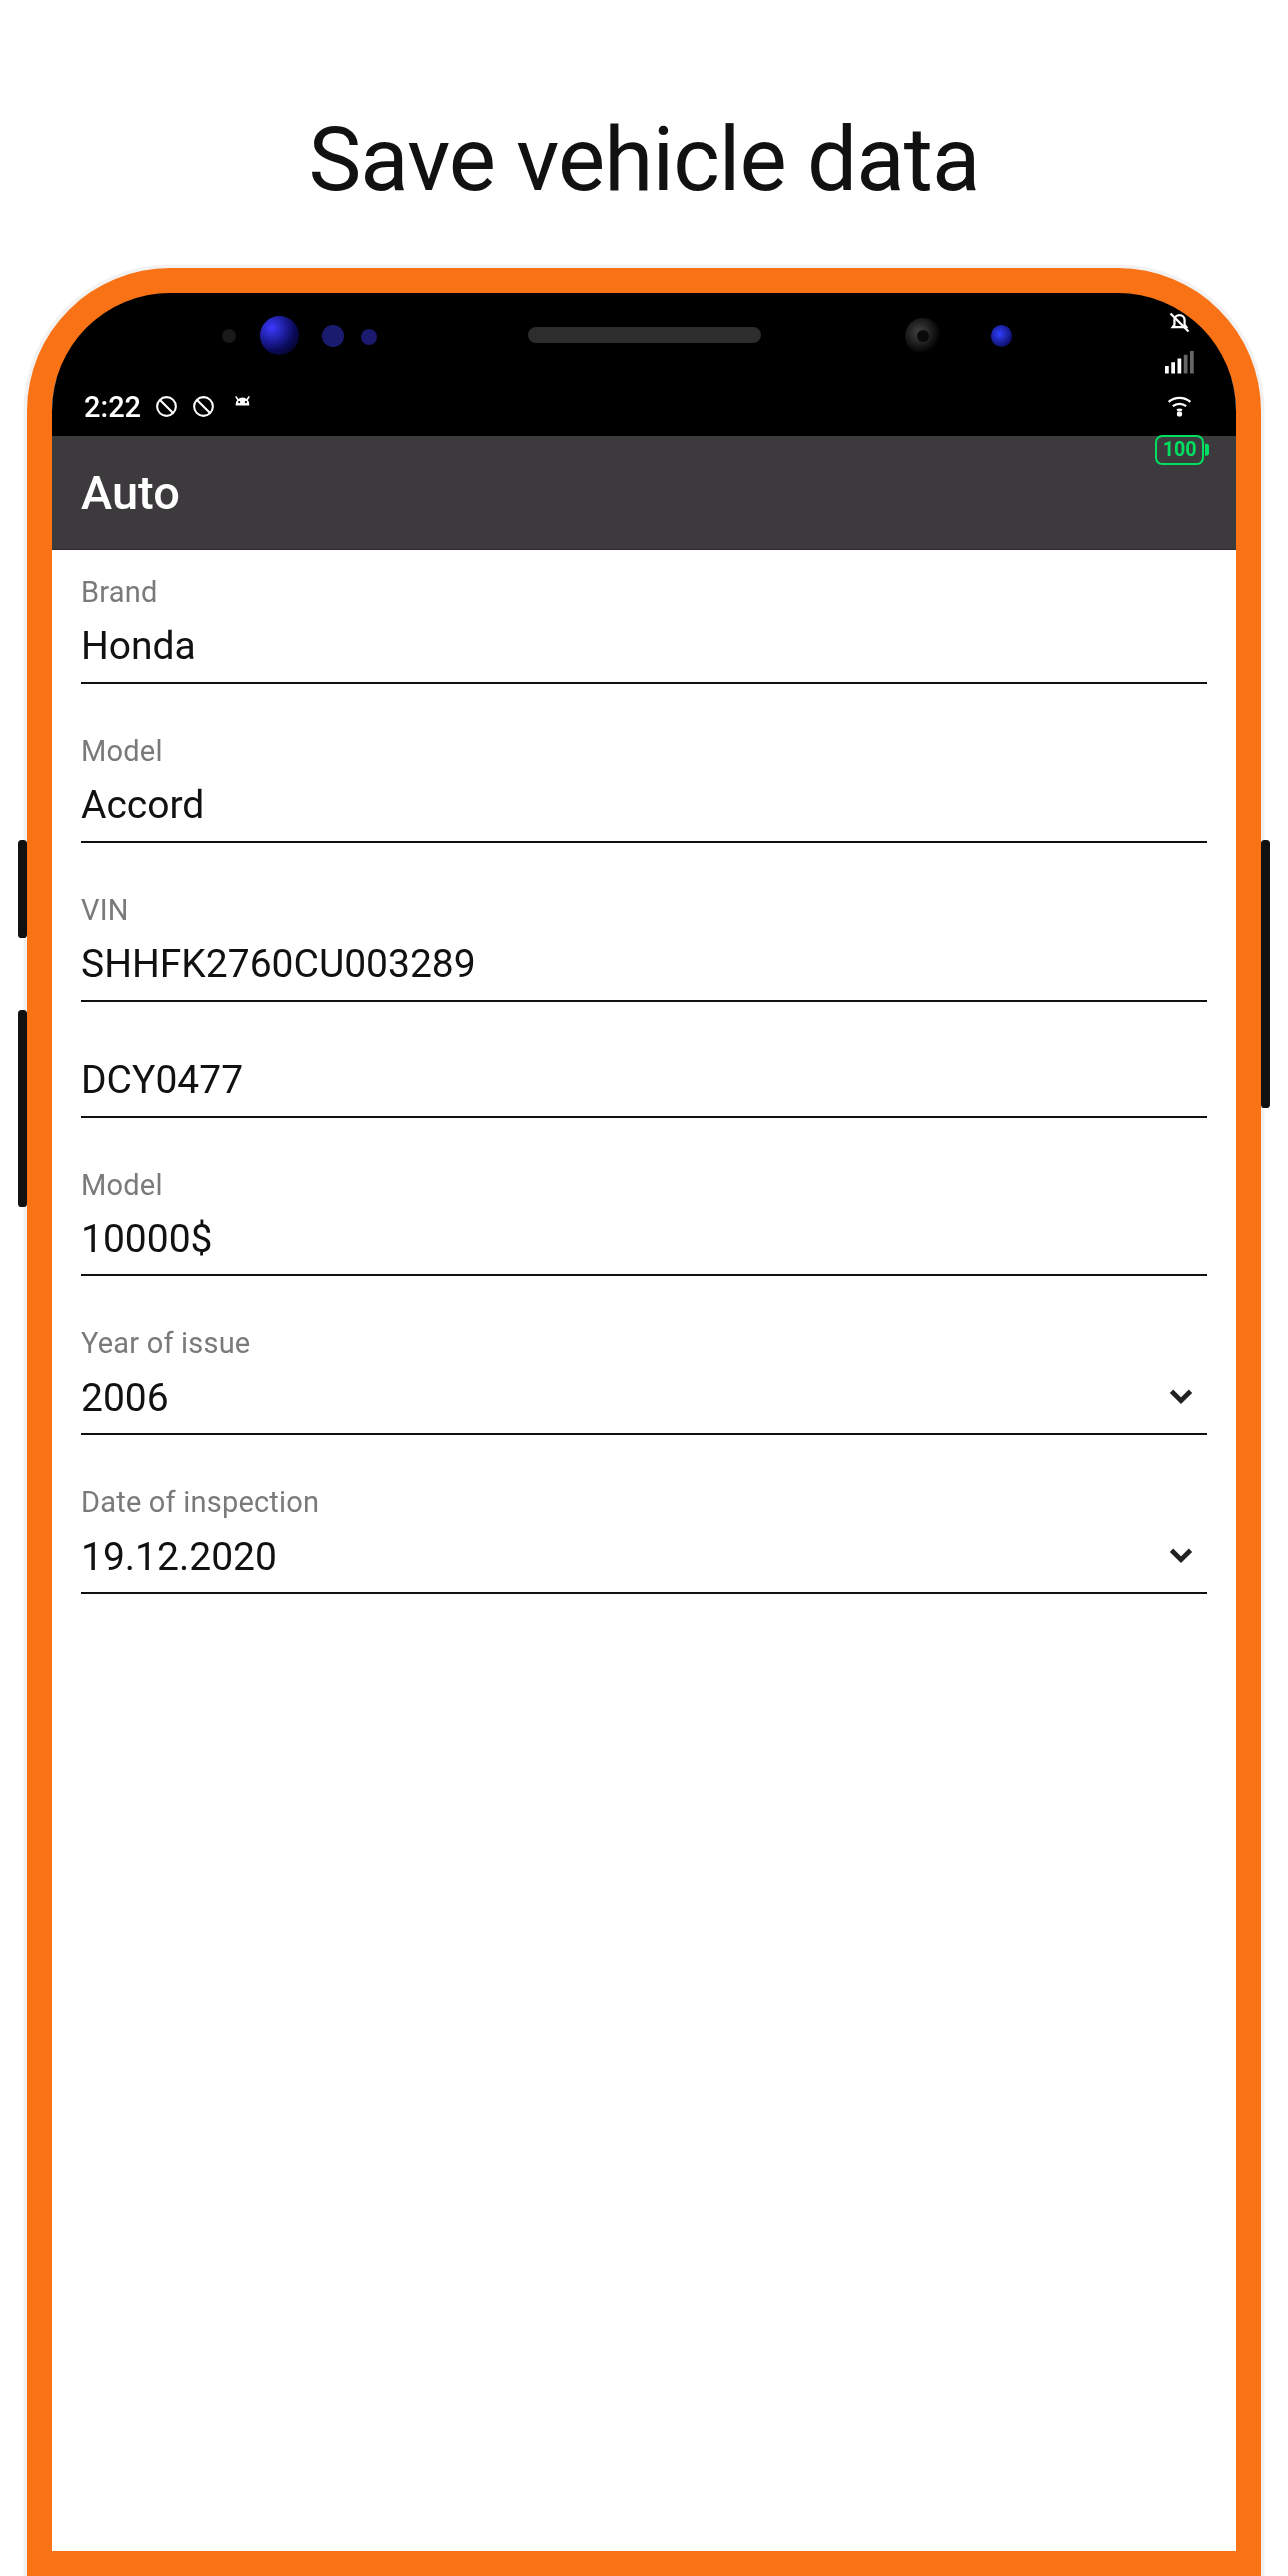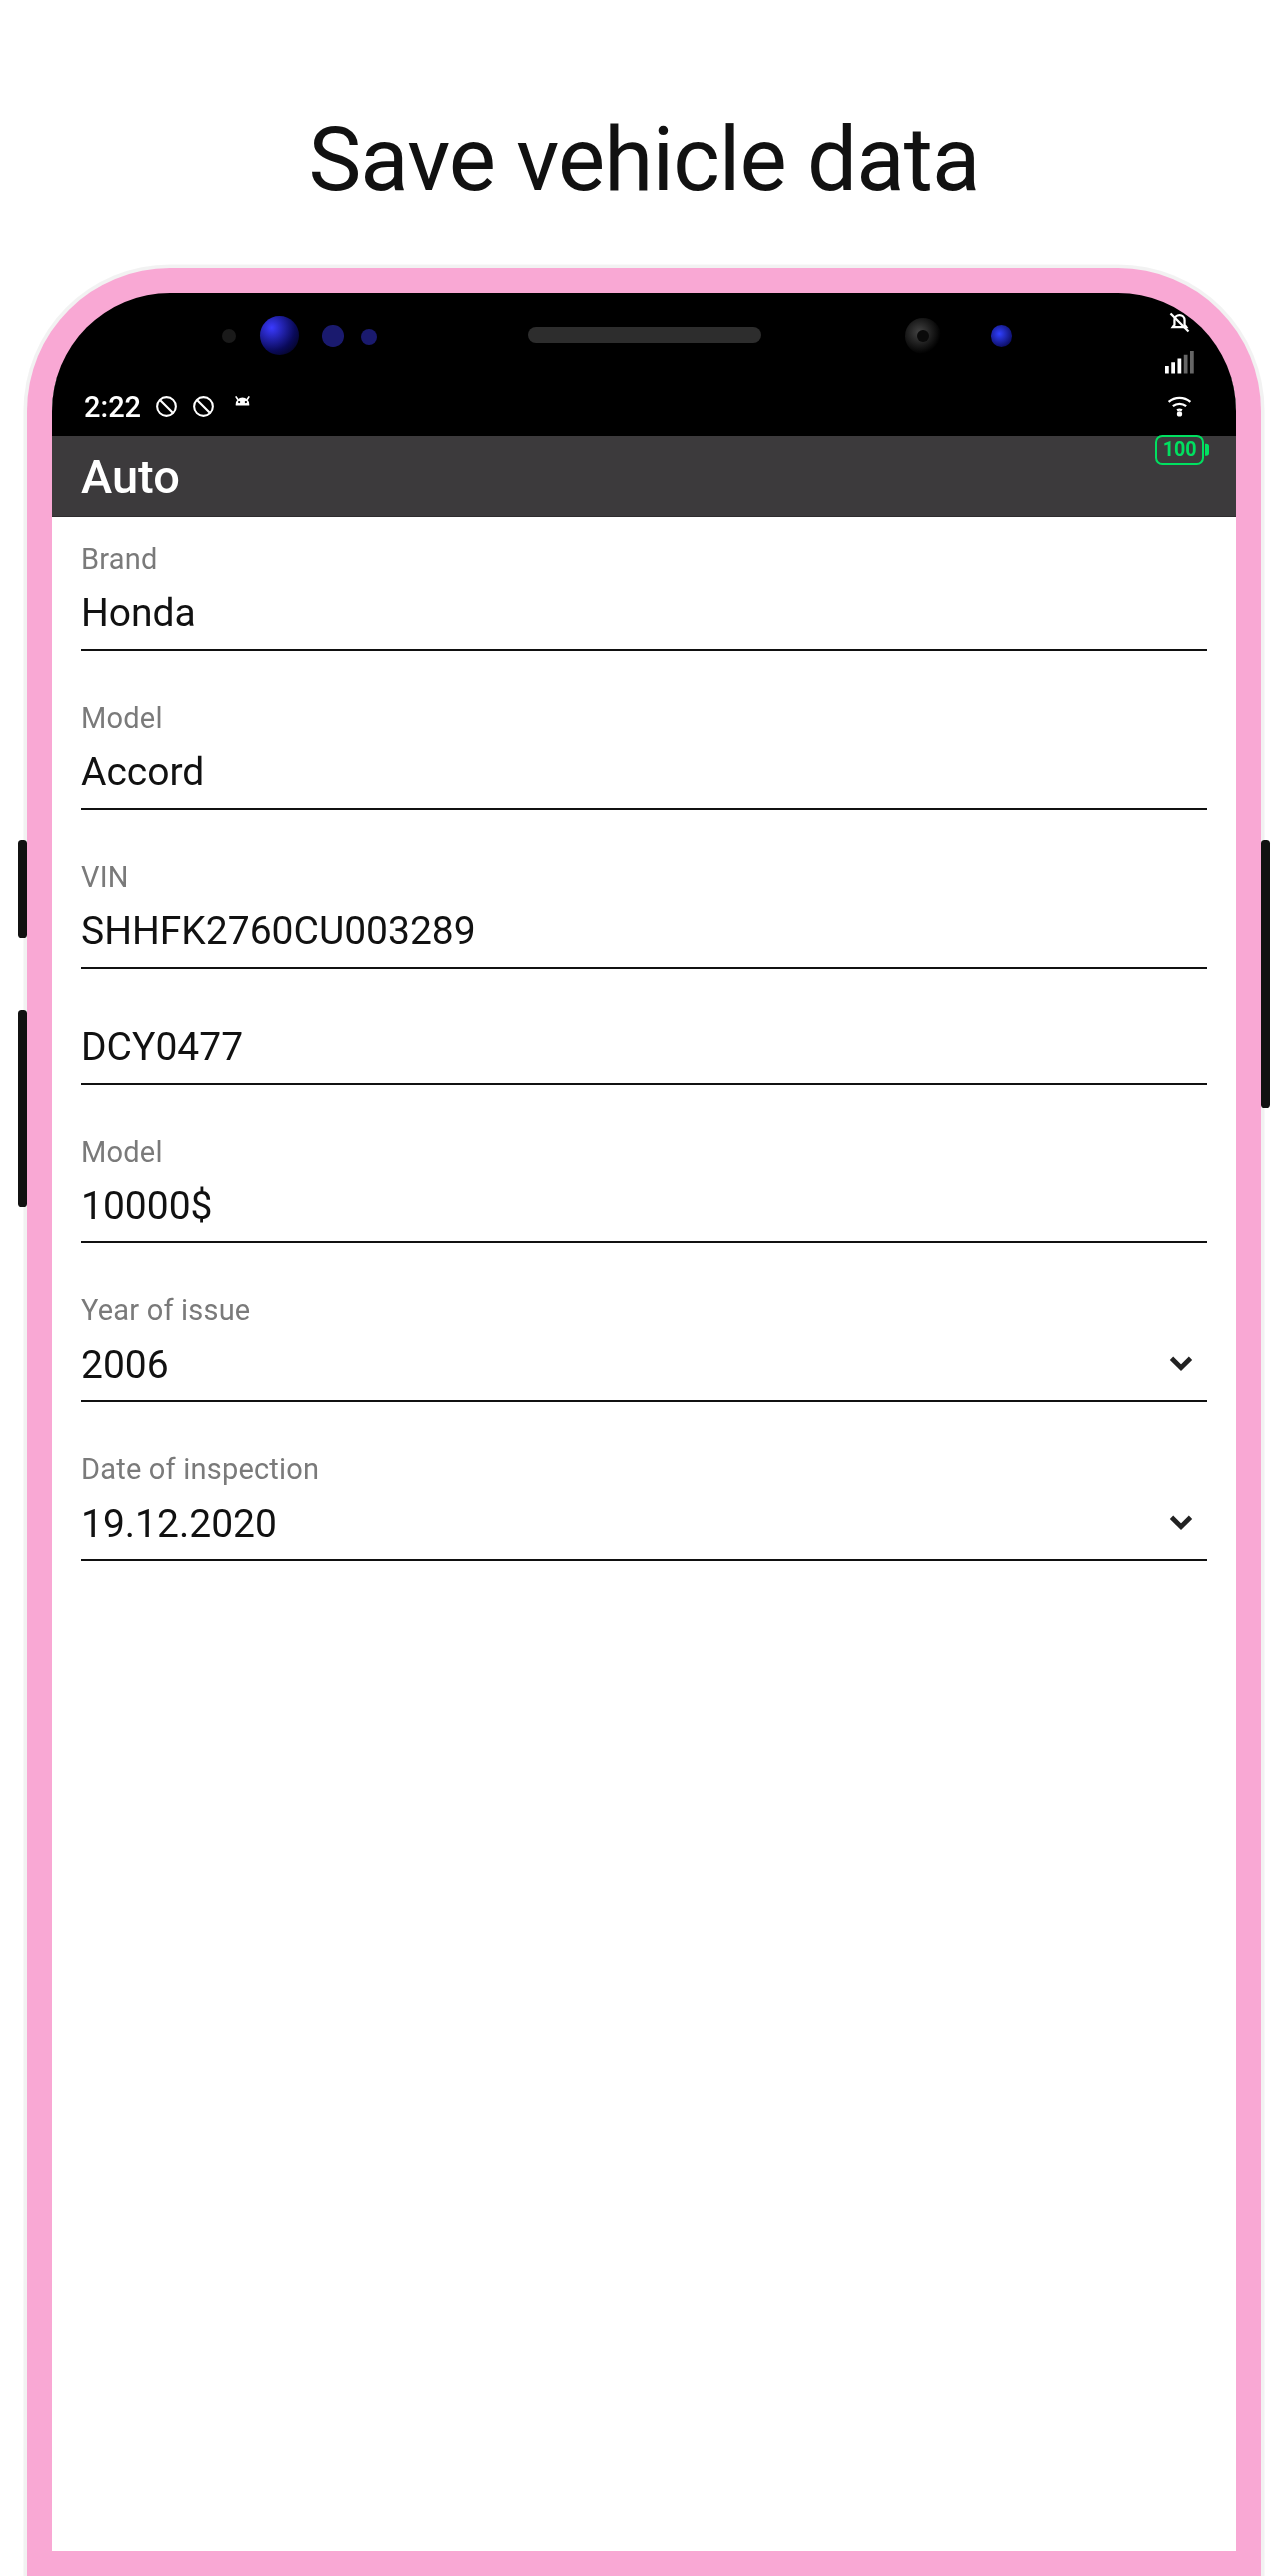--- a/index.html
+++ b/index.html
@@ -26,21 +26,21 @@
   }
 
   
   .phone {
     position: absolute;
     top: 268px;
     left: 50%;
     transform: translateX(-50%);
     width: 1234px;
     height: 2308px;          
-    background: #f9a8d4;
+    background: #f97316;
     border-radius: 143px 143px 0 0;
     box-shadow: 0 0 0 3.6px rgba(0,0,0,0.05);
     padding: 25px;
   }
 
   
   .side-btn {
     position: absolute;
     background: #111;
     border-radius: 3.6px;
@@ -134,21 +134,21 @@
     position: relative;
   }
   .battery::after{
     content:'';
     position:absolute; right:-7.2px; top:50%; transform:translateY(-50%);
     width:4.5px; height:12.5px; background:#00e060; border-radius:0 2.7px 2.7px 0;
   }
 
   
   .app-bar {
-    height: 81px;
+    height: 114px;
     background: #3c3a3c;
     color: #fff;
     display: flex;
     align-items: center;
     padding: 0 29px;
     font-size: 47px;
     font-weight: 500;
     border-bottom: 1.8px solid #2e2c2e;
   }
 

